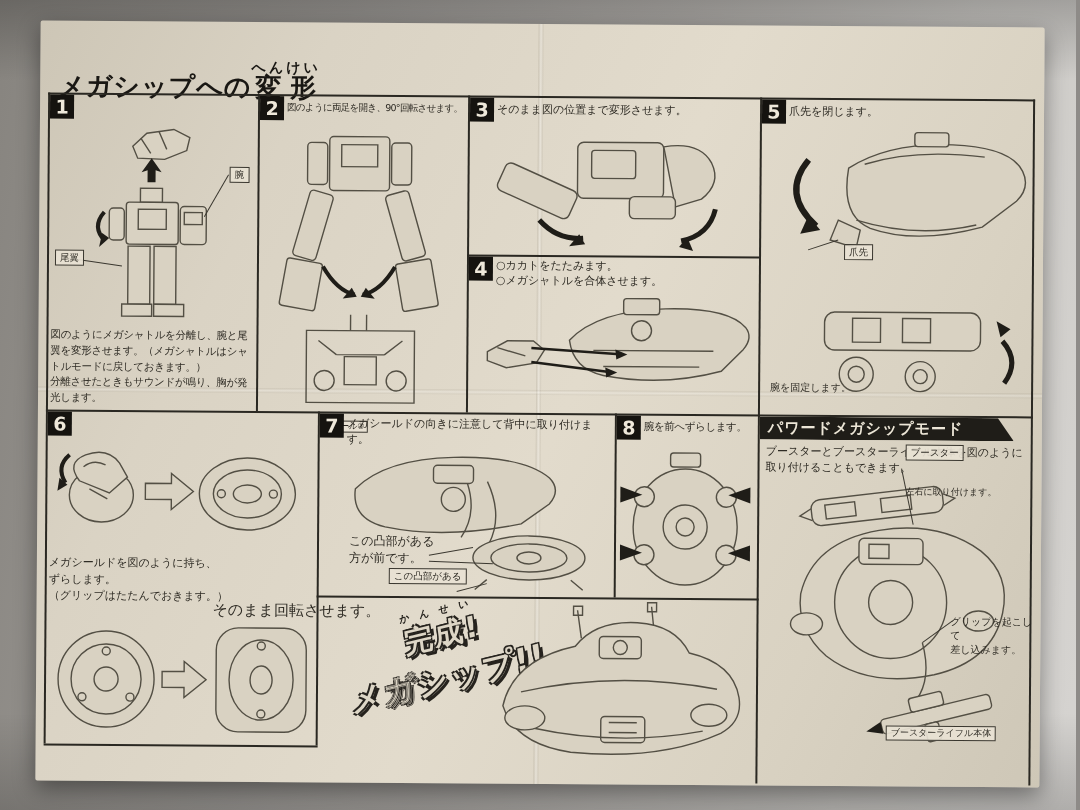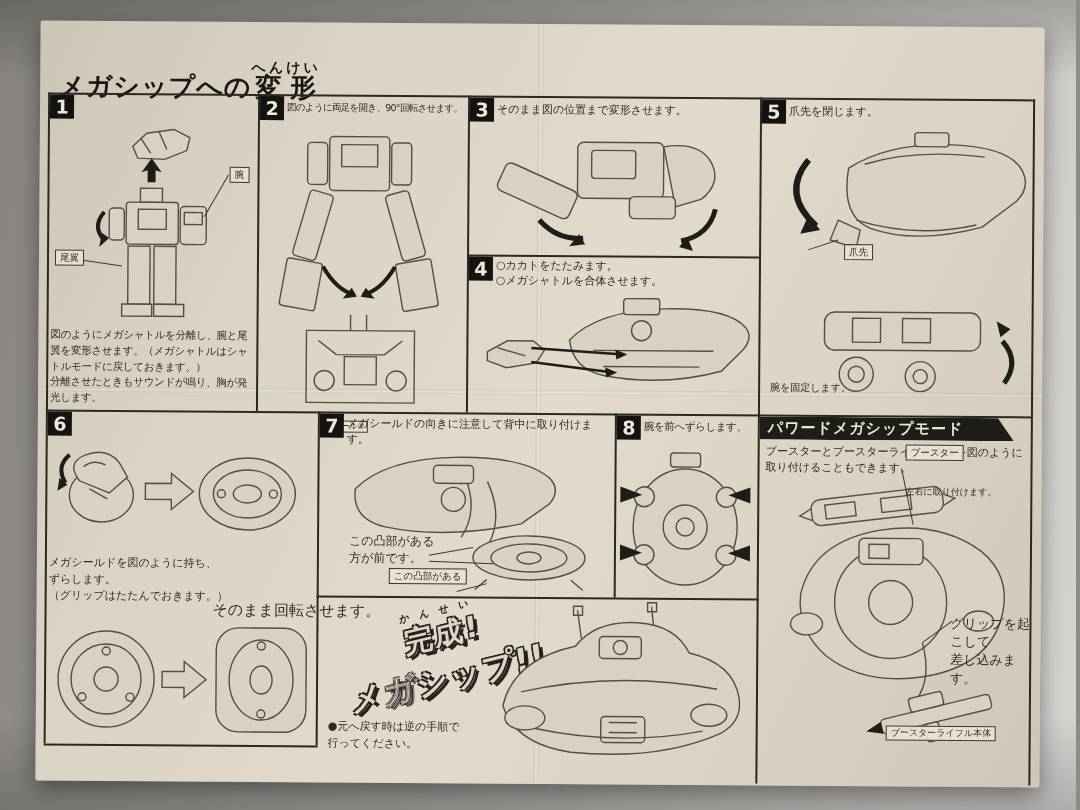--- a/index.html
+++ b/index.html
@@ -16,21 +16,21 @@
     background:linear-gradient(90deg,rgba(80,70,50,.14),rgba(255,255,255,.28),rgba(80,70,50,.10));}
   .crease-h{position:absolute;left:0;width:100%;height:5px;
     background:linear-gradient(180deg,rgba(80,70,50,.10),rgba(255,255,255,.22),rgba(80,70,50,.08));}
   .ln{position:absolute;background:#2a2822;}
   .badge{position:absolute;width:24px;height:24px;background:#15130f;color:#eee8da;
     font-weight:bold;font-size:19px;line-height:24px;text-align:center;}
   .ptext{position:absolute;color:#2e2b24;font-size:11px;line-height:1.5;white-space:pre-line;}
   .nowrap{white-space:nowrap;}
   .boxlbl{position:absolute;border:1.5px solid #3a372f;background:rgba(232,226,212,.92);
     color:#2e2b24;font-size:9.5px;line-height:1.25;padding:1px 4px;white-space:nowrap;}
-  .minilbl{position:absolute;color:#2e2b24;font-size:13px;line-height:1.4;white-space:pre-line;}
+  .minilbl{position:absolute;color:#2e2b24;font-size:10px;line-height:1.4;white-space:pre-line;}
   .pagetitle{position:absolute;left:18px;top:38px;color:#191713;font-weight:bold;font-size:26px;
     letter-spacing:1px;display:flex;align-items:flex-end;}
   .pagetitle ruby{ruby-position:over;}
   .pagetitle rt{font-size:14px;font-weight:bold;letter-spacing:3px;}
   .phead{position:absolute;left:722px;top:391px;width:254px;height:23px;background:#1f1d18;
     color:#ece6d7;font-weight:bold;font-size:15px;line-height:23px;padding-left:8px;letter-spacing:1px;
     clip-path:polygon(0 0,calc(100% - 16px) 0,100% 100%,0 100%);}
   .kansei{position:absolute;left:303px;top:580px;width:210px;transform:rotate(-14deg) skewX(-6deg);
     color:#ddd6c6;font-weight:bold;text-align:center;}
   .kansei .rb{display:block;color:#26231e;font-size:10px;font-weight:bold;letter-spacing:10px;
@@ -255,22 +255,20 @@
       <rect class="sknf" x="166" y="6" width="9" height="9"></rect>
       <path class="sk" d="M22,110 q10,-46 72,-60 q20,-26 62,-24 q38,2 52,30 q44,10 50,44 q4,24 -18,36 q-62,28 -150,20 q-56,-8 -68,-46 z"></path>
       <rect class="sk" x="118" y="40" width="42" height="22" rx="4"></rect>
       <circle class="sknf" cx="139" cy="51" r="7"></circle>
       <path class="sknf" d="M40,96 q96,-22 196,-4 M52,132 q86,18 170,2"></path>
       <ellipse class="sk" cx="44" cy="122" rx="20" ry="12"></ellipse>
       <ellipse class="sk" cx="228" cy="118" rx="18" ry="11"></ellipse>
       <rect class="sknf" x="120" y="120" width="44" height="26" rx="4"></rect>
       <path class="sknf" d="M128,126 h28 M128,136 h28"></path>
     </svg>
-    <div class="ptext" style="left:292px;top:696px;">●元へ戻す時は逆の手順で
-行ってください。</div>
 
     <div class="phead">パワードメガシップモード</div>
     <div class="ptext" style="left:728px;top:418px;width:266px;line-height:1.45;">ブースターとブースターライフル本体を図のように取り付けることもできます。</div>
     <svg style="left:726px;top:448px;" width="272" height="268" viewBox="0 0 272 268">
       <g transform="rotate(-7 120 32)">
         <rect class="sk" x="48" y="18" width="132" height="26" rx="9"></rect>
         <rect class="sknf" x="62" y="24" width="30" height="14"></rect>
         <rect class="sknf" x="118" y="24" width="30" height="14"></rect>
         <path class="sknf" d="M48,26 l-12,6 12,6 M180,26 l12,6 -12,6"></path>
       </g>

